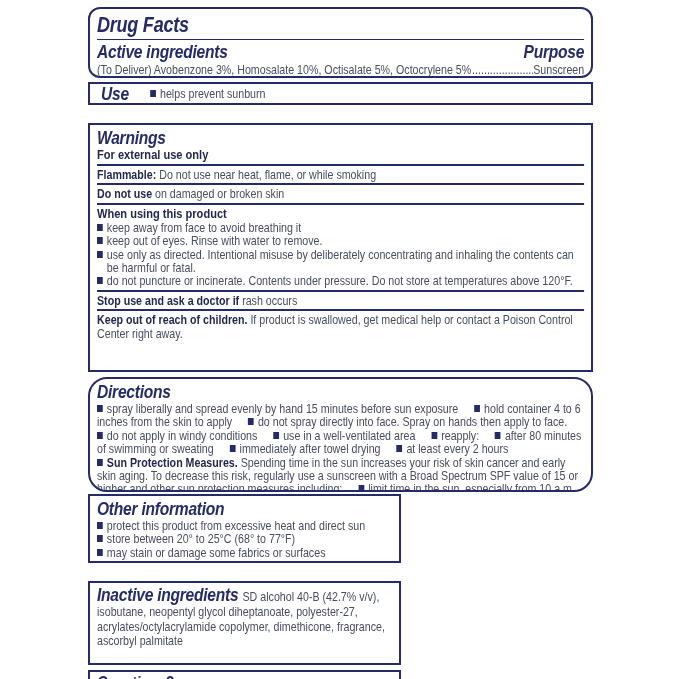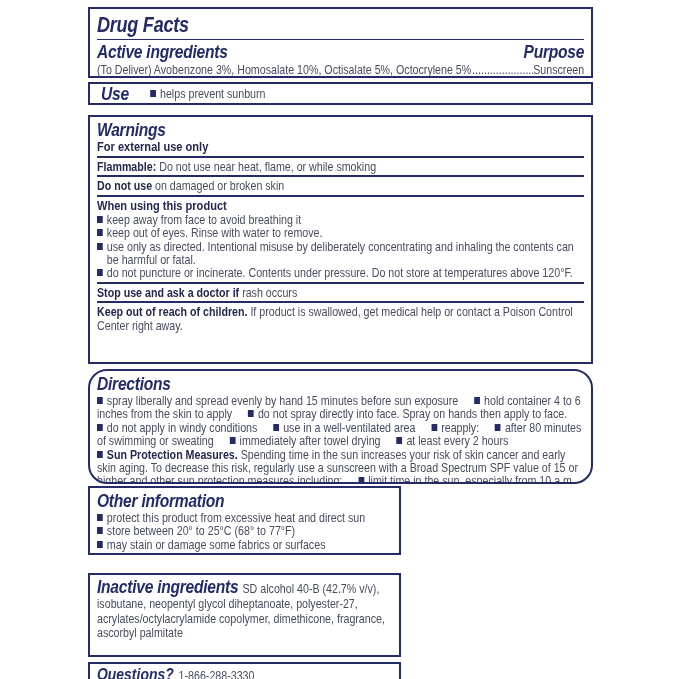--- a/index.html
+++ b/index.html
@@ -22,22 +22,22 @@
     padding:2px 7px 0 7px;
   }
   .w-full{width:505px;}
   .w-narrow{width:313px;}
   
   .cx{
     width:122%;
     transform:scaleX(0.82);
     transform-origin:0 0;
   }
-  .b1{height:71px;margin-bottom:4px;}
-  .b2{height:23px;margin-bottom:10px;padding-top:0;padding-left:11px;}
+  .b1{height:71px;margin-bottom:4px;border-radius:12px;}
+  .b2{height:23px;margin-bottom:18px;padding-top:0;padding-left:11px;}
   .b3{height:249px;margin-bottom:5px;}
   .b4{height:115px;margin-bottom:2px;border-radius:19px;}
   .b5{height:69px;margin-bottom:18px;}
   .b6{height:84px;margin-bottom:5px;}
   .b7{height:21px;padding-top:0;}
 
   .h1{
     font-size:22px;line-height:25px;font-weight:bold;font-style:italic;
     color:var(--navy);letter-spacing:-0.3px;padding-top:1px;
   }

